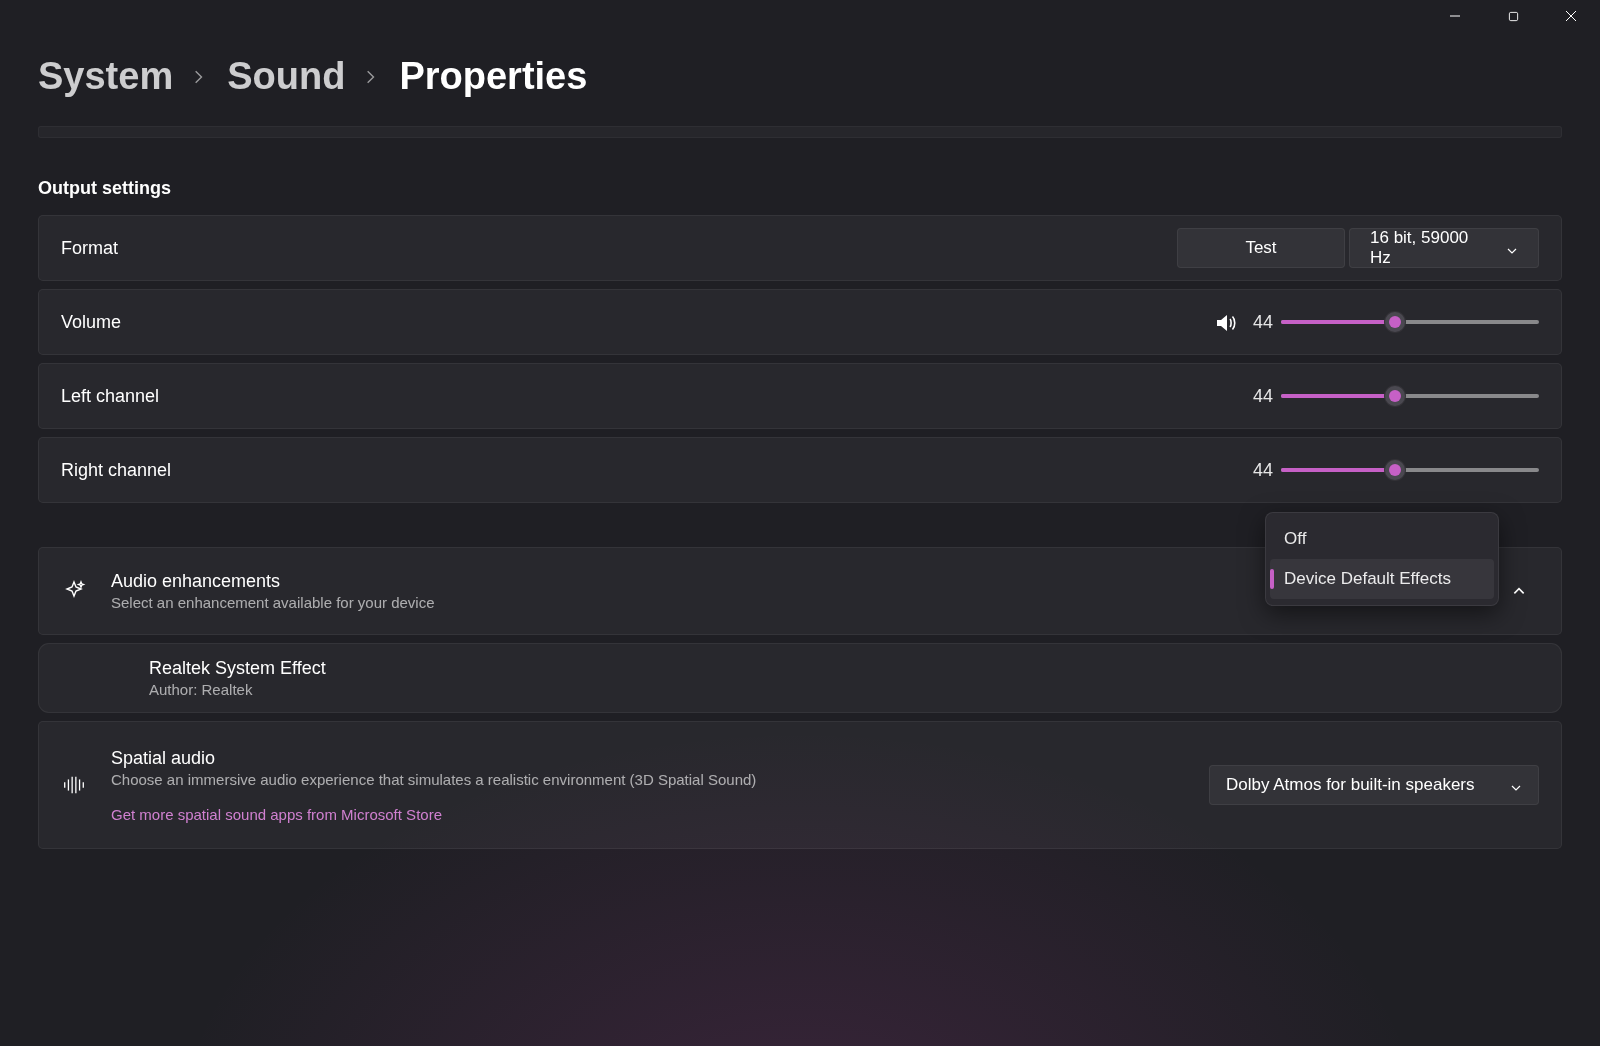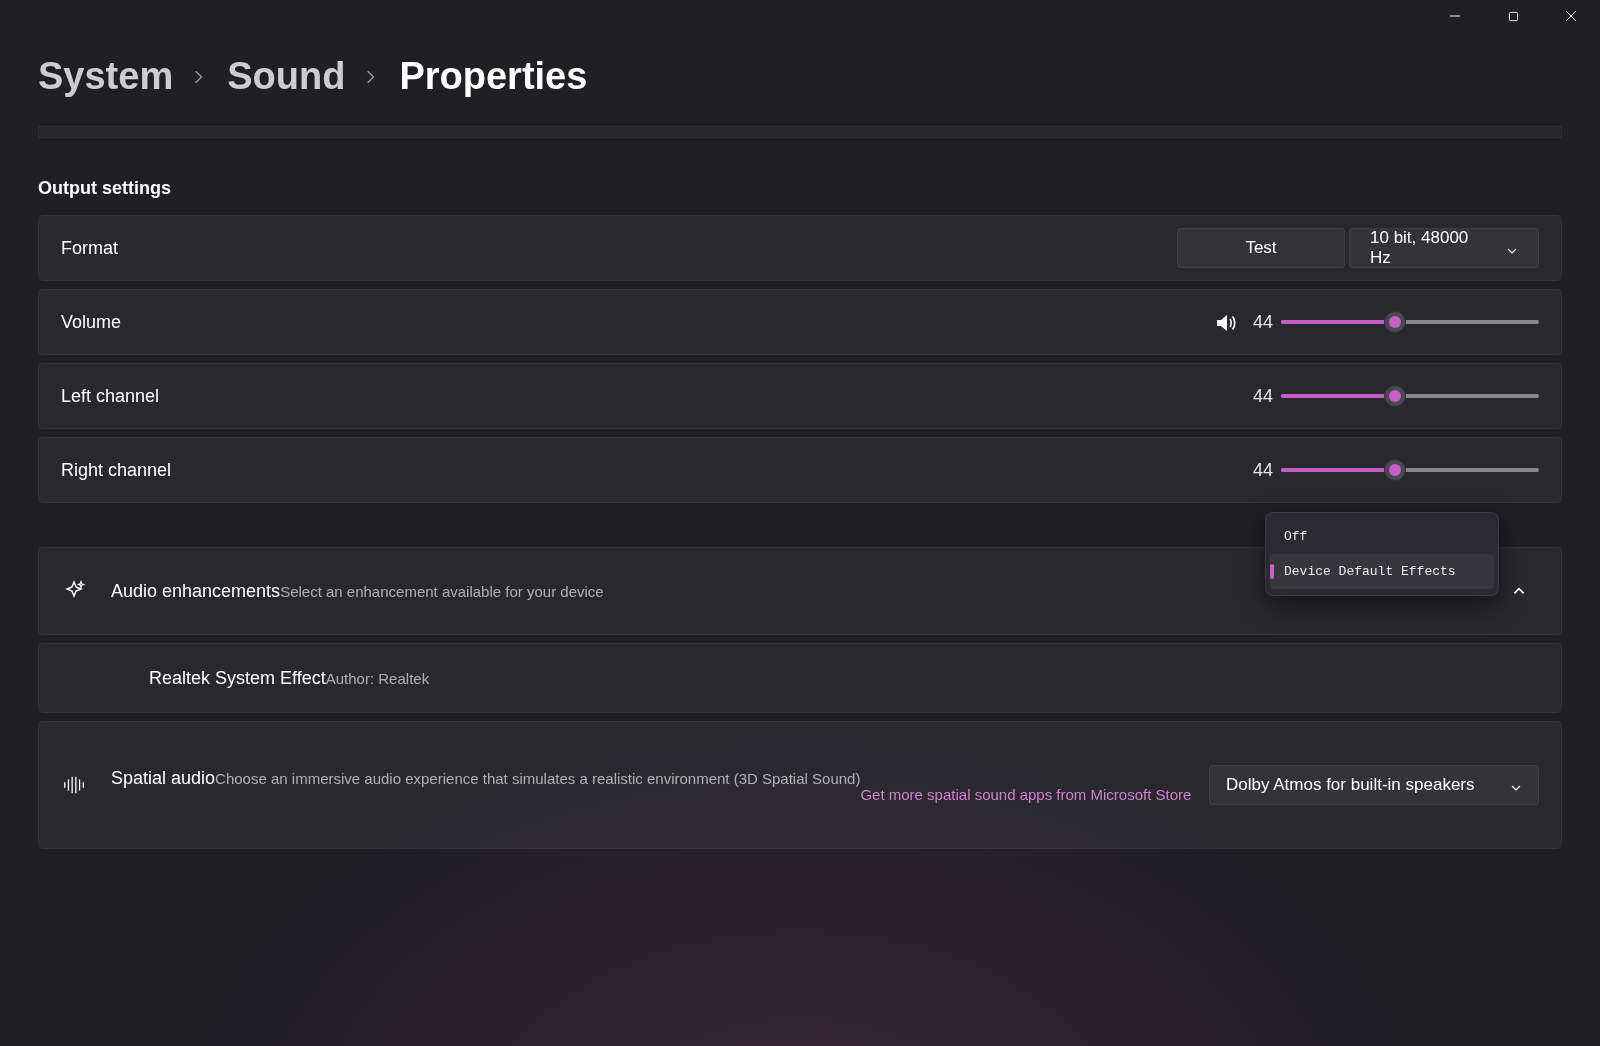--- a/index.html
+++ b/index.html
@@ -69,21 +69,21 @@
   .card.h88 { height: 88px; }
   .card.h70 { height: 70px; }
   .card.gap { margin-top: 44px; }
 
   .label-main { font-size: 18px; color: #fff; flex: 0 0 auto; }
   .label-sub { font-size: 15px; color: rgba(255,255,255,0.62); margin-top: 2px; }
   .link-text { font-size: 15px; color: #d080d0; cursor: pointer; margin-top: 18px; }
 
   .card-left { display: flex; align-items: center; gap: 24px; }
   .card-left .icon-slot { width: 26px; display:flex; align-items:center; justify-content:center; color:#fff; }
-  .card-text { display: flex; flex-direction: row; }
+  .card-text { display: flex; flex-direction: column; }
 
   .card-right { margin-left: auto; display: flex; align-items: center; gap: 4px; }
 
   .btn {
     background: rgba(255,255,255,0.055);
     border: 1px solid rgba(255,255,255,0.06);
     border-radius: 4px;
     padding: 0 20px;
     height: 40px;
     display: flex;
@@ -148,38 +148,37 @@
     width: 234px;
     background: #2b2a30;
     border: 1px solid rgba(255,255,255,0.08);
     border-radius: 8px;
     box-shadow: 0 8px 24px rgba(0,0,0,0.5);
     padding: 6px 4px;
     z-index: 100;
   }
   .dd-item {
     padding: 10px 14px;
-    font-size: 13px;
+    font-size: 17px;
     border-radius: 4px;
     cursor: pointer;
     position: relative;
     color: rgba(255,255,255,0.9);
-    font-family: Liberation Mono, monospace;
   }
   .dd-item.selected { background: rgba(255,255,255,0.06); }
   .dd-item.selected::before {
     content: '';
     position: absolute;
     left: 0; top: 10px; bottom: 10px;
     width: 4px;
     background: #c660c6;
     border-radius: 2px;
   }
   
-  .sub-card-indent { padding-left: 110px; }
+  .sub-card-indent { padding-left: 110px; border-radius: 11px; }
 </style>
 </head>
 <body>
 
 <div class="window-controls">
   <div class="win-btn">
     <svg width="12" height="12" viewBox="0 0 12 12">
         <line x1="1" y1="6" x2="11" y2="6" stroke-width="1"></line>
       </svg>
   </div>
@@ -216,21 +215,21 @@
 
   <div class="top-bar"></div>
 
   <div class="section-title">Output settings</div>
 
   <div class="card h86">
     <span class="label-main">Format</span>
     <div class="card-right">
       <div class="btn wide">Test</div>
       <div class="btn dd" style="width:190px">
-        <span>10 bit, 48000 Hz</span>
+        <span>16 bit, 59000 Hz</span>
         <span class="dd-chev">
           <svg width="12" height="12" viewBox="0 0 12 12" fill="none">
               <path d="M2 4 L6 8 L10 4" stroke="currentColor" stroke-width="1.2"></path>
             </svg>
         </span>
       </div>
     </div>
   </div>
 
   <div class="card h86">

